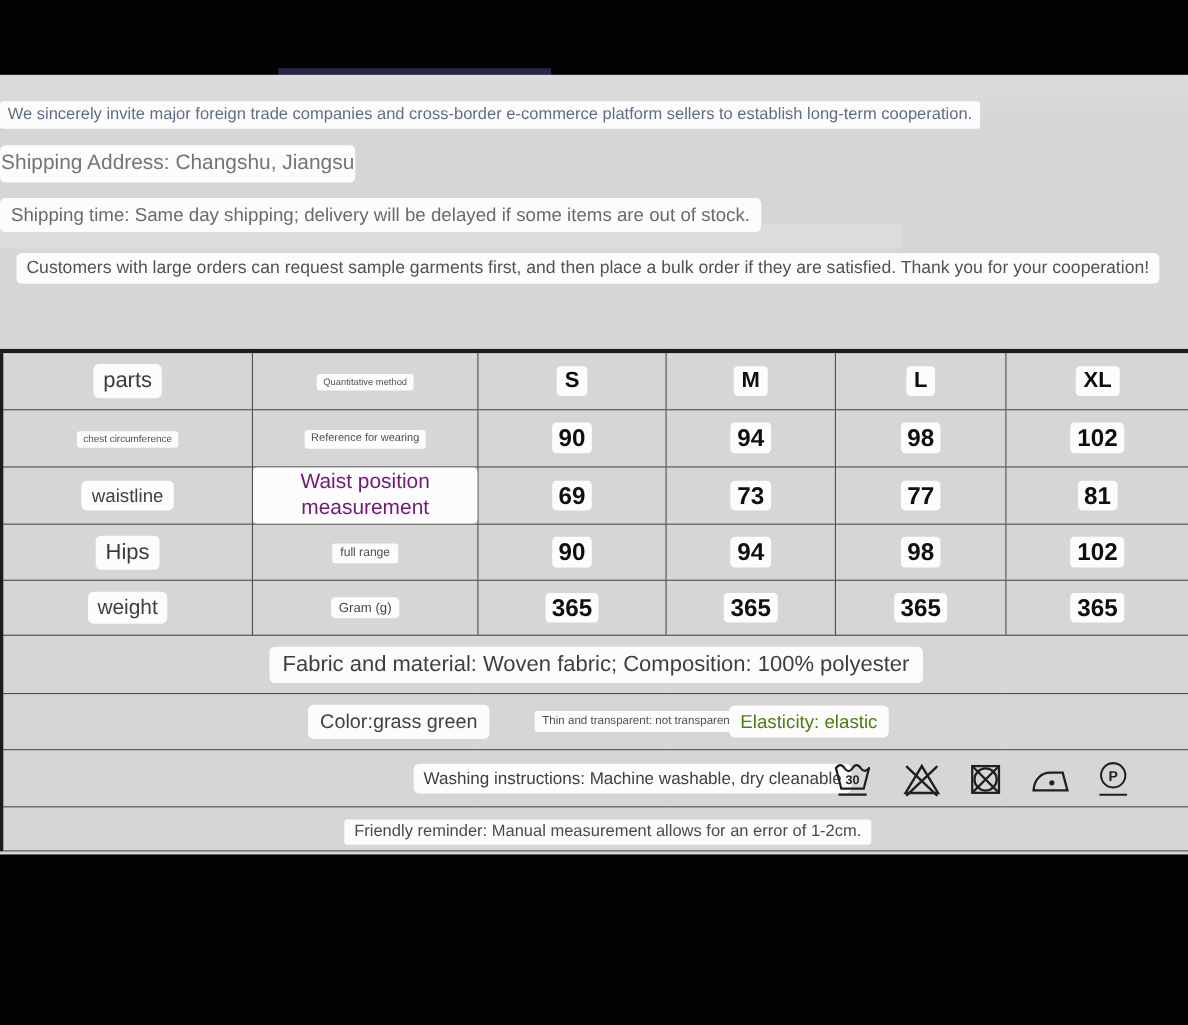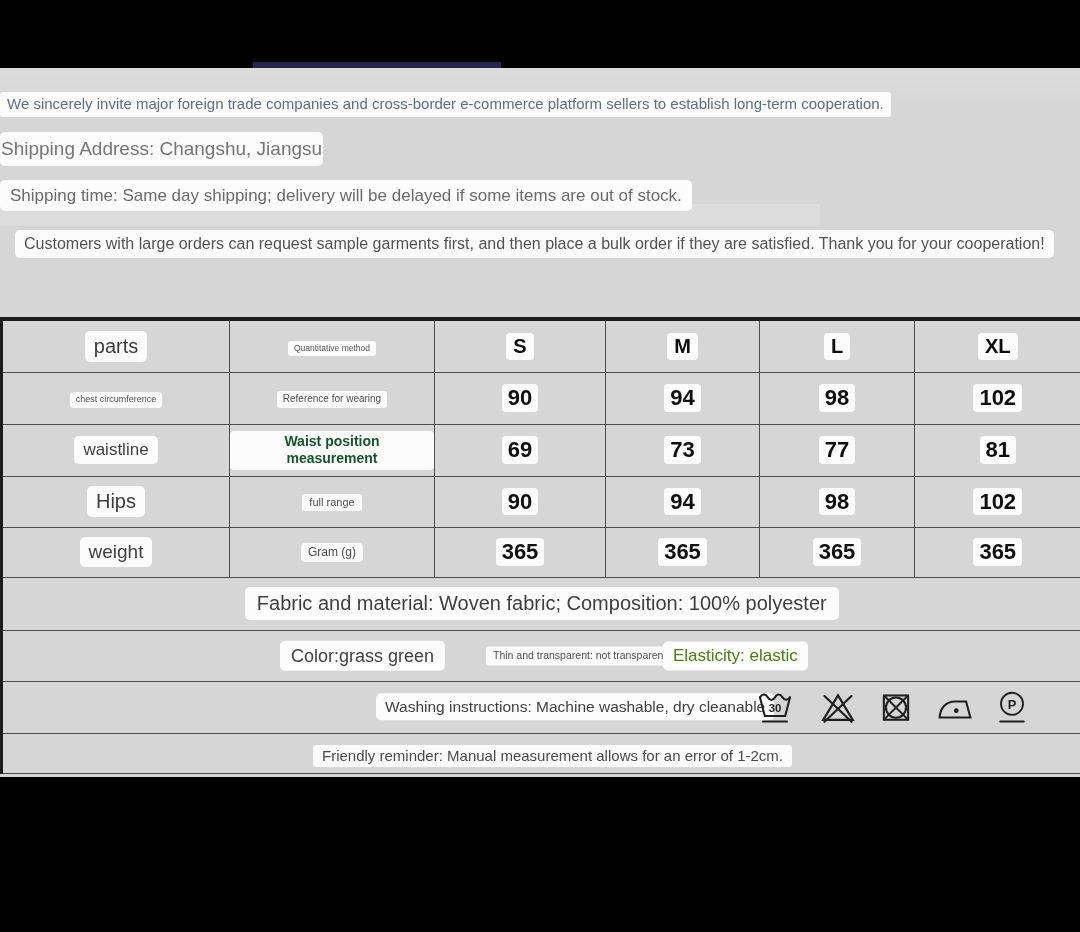--- a/index.html
+++ b/index.html
@@ -27,21 +27,21 @@
   tr.r3{height:51px;} tr.r4{height:50px;} tr.d0{height:53px;} tr.d1{height:51px;}
   tr.d2{height:52px;} tr.d3{height:40px;}
   .t20{font-size:20px;color:#3c3c3c;padding:3px 9px;}
   .t17{font-size:17px;color:#3f3f3f;padding:3px 9px;}
   .t19{font-size:19px;color:#3f3f3f;padding:3px 9px;}
   .t8{font-size:8.5px;color:#555;padding:2px 6px;border-radius:3px;}
   .t9{font-size:9px;color:#4f4f4f;padding:2px 6px;border-radius:3px;}
   .t10{font-size:10px;color:#4f4f4f;padding:2px 6px;border-radius:3px;}
   .t11{font-size:11px;color:#4f4f4f;padding:2px 7px;border-radius:3px;}
   .t12{font-size:12px;color:#4a4a4a;padding:2px 7px;border-radius:4px;}
-  .t13{font-size:14px;color:#14532d;padding:2px 8px;border-radius:4px;font-weight:bold;}
+  .t13{font-size:19px;color:#701a75;padding:2px 8px;border-radius:4px;}
   .num{font-size:22px;font-weight:bold;color:#0f0f0f;padding:0 6px;border-radius:4px;}
   .sz{font-size:20px;font-weight:bold;color:#0d0d0d;padding:1px 7px;border-radius:4px;}
   td.detail{position:relative;}
   .fabric-box{font-size:20px;color:#3e3e3e;padding:4px 12px;}
   .abs{position:absolute;top:50%;transform:translateY(-50%);white-space:nowrap;}
   .color-box{left:277px;font-size:18px;color:#424242;padding:4px 11px;}
   .transp-box{left:483px;font-size:10.5px;color:#4f4f4f;padding:3px 7px;border-radius:3px;}
   .elastic-box{left:660px;font-size:17px;color:#4d7c0f;padding:4px 10px;text-align:center;}
   .wash-box{left:373px;font-size:15.5px;color:#3f3f3f;padding:4px 9px;}
   .icons{position:absolute;left:750px;top:50%;transform:translateY(-50%);

